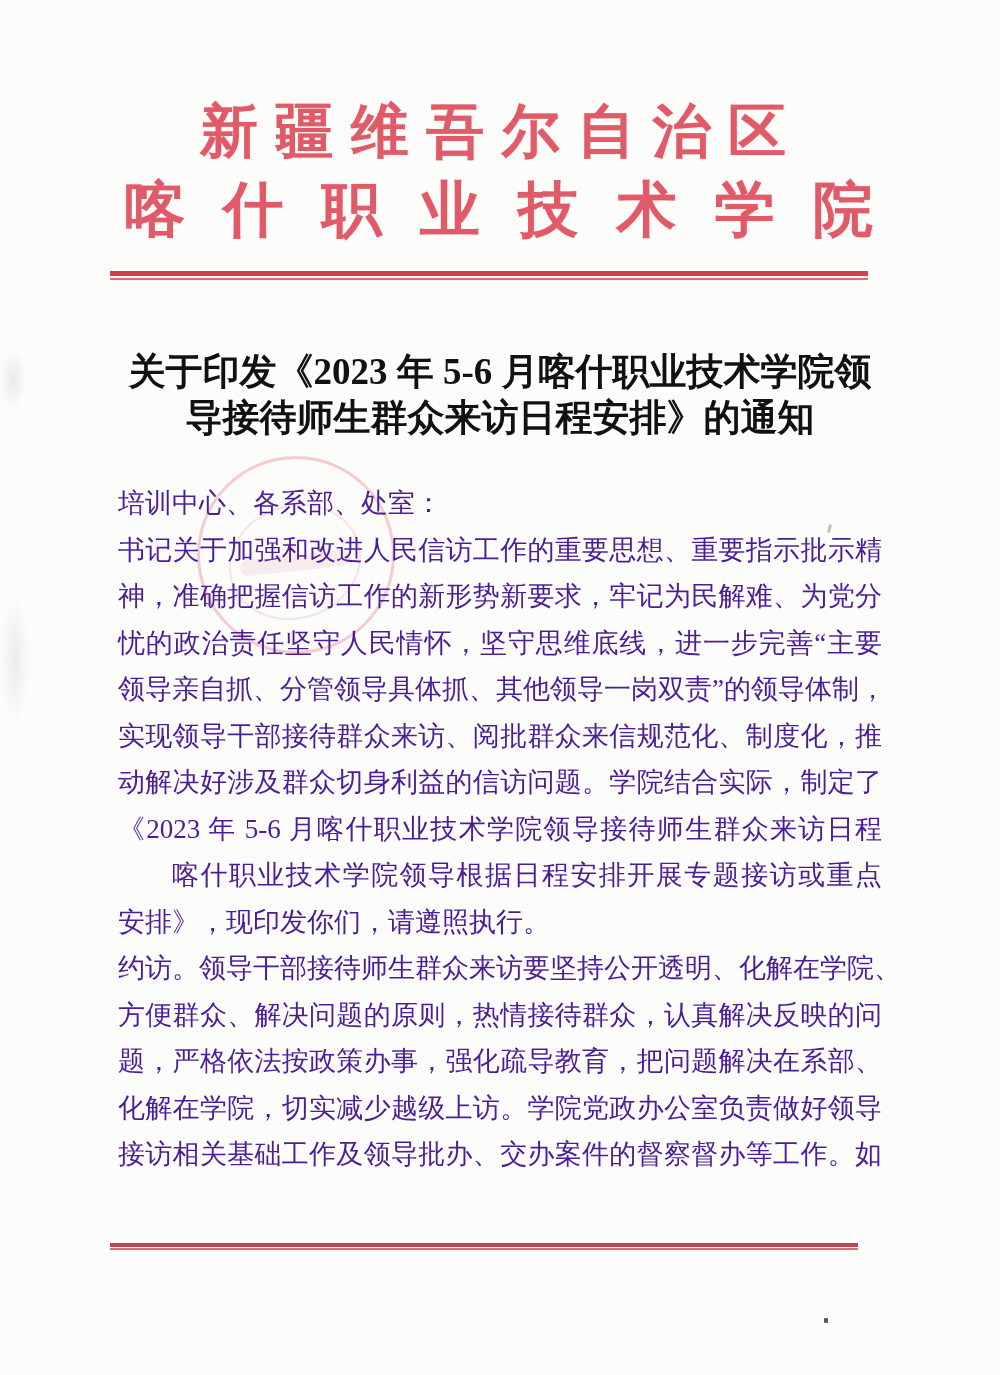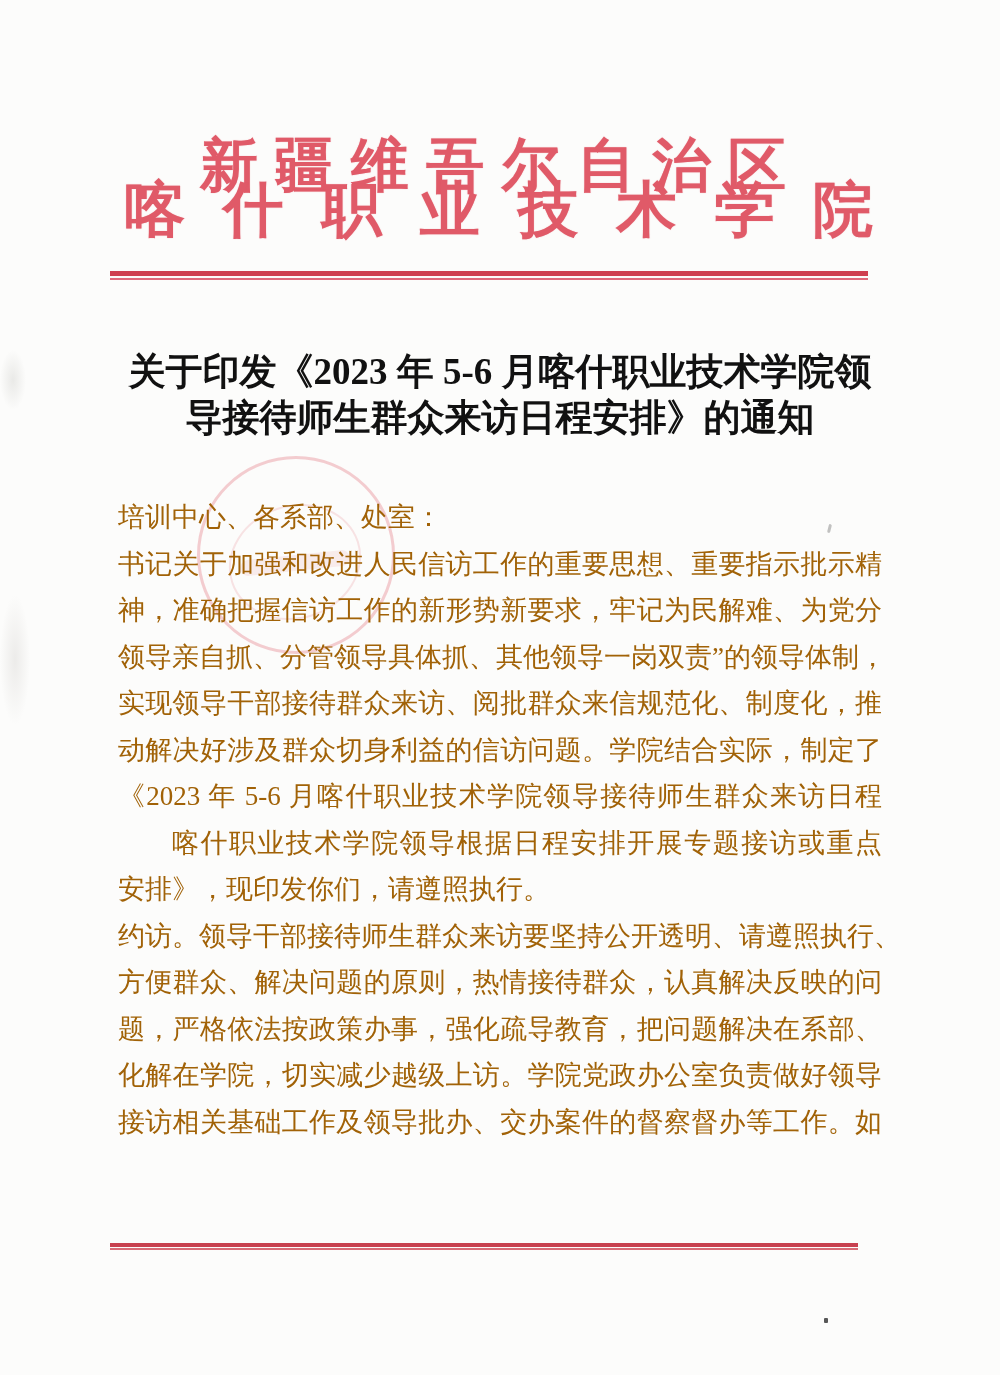--- a/index.html
+++ b/index.html
@@ -9,21 +9,21 @@
     font-family:"Liberation Serif","DejaVu Serif",serif;
     overflow:hidden;
   }
   
   .org-line{
     position:absolute;color:#e05a68;font-weight:bold;
     text-align:justify;text-align-last:justify;
     font-family:"Liberation Serif","DejaVu Serif",serif;
     text-shadow:0 0 1px rgba(224,90,104,.55);
   }
-  .org-line1{left:200px;top:100px;width:586px;font-size:58px;line-height:64px;margin-top:34px;}
+  .org-line1{left:200px;top:100px;width:586px;font-size:58px;line-height:64px;}
   .org-line2{left:125px;top:168px;width:748px;font-size:60px;line-height:84px;}
   .head-rule{position:absolute;left:110px;top:271px;width:758px;}
   .head-rule .bar1{height:5px;background:#cf4050;}
   .head-rule .bar2{height:2px;margin-top:2px;background:#e0697a;}
   
   .doc-title{
     position:absolute;left:0;top:349px;width:1000px;
     text-align:center;color:#111;font-weight:bold;
     font-size:37px;line-height:46px;letter-spacing:0px;
   }
@@ -37,22 +37,22 @@
     content:"";position:absolute;left:28px;top:46px;width:130px;height:110px;
     border:2px solid rgba(226,112,124,.18);border-radius:50%;
     transform:rotate(-18deg);
   }
   .seal::after{
     content:"";position:absolute;left:40px;top:96px;width:110px;height:16px;
     background:rgba(226,112,124,.12);border-radius:8px;transform:rotate(-6deg);
   }
   
   .body-text{
-    position:absolute;left:118px;top:494px;width:764px;
-    color:#a16207;font-size:27px;
+    position:absolute;left:118px;top:480px;width:764px;
+    color:#4c1d95;font-size:27px;
   }
   .bline{
     height:46.5px;line-height:46.5px;white-space:nowrap;
     text-align:justify;text-align-last:justify;text-justify:inter-character;
     overflow:visible;
   }
   .bline.short{text-align-last:left;}
   .bline.indent{text-indent:54px;}
   
   .foot-rule{position:absolute;left:110px;top:1243px;width:748px;}
@@ -81,27 +81,28 @@
   <div>关于印发《2023 年 5-6 月喀什职业技术学院领</div>
   <div>导接待师生群众来访日程安排》的通知</div>
 </div>
 
 <div class="seal"></div>
 
 <div class="body-text">
   <div class="bline short">培训中心、各系部、处室：</div>
   <div class="bline">书记关于加强和改进人民信访工作的重要思想、重要指示批示精</div>
   <div class="bline">神，准确把握信访工作的新形势新要求，牢记为民解难、为党分</div>
+  <div class="bline">忧的政治责任坚守人民情怀，坚守思维底线，进一步完善“主要</div>
   <div class="bline">领导亲自抓、分管领导具体抓、其他领导一岗双责”的领导体制，</div>
   <div class="bline">实现领导干部接待群众来访、阅批群众来信规范化、制度化，推</div>
   <div class="bline">动解决好涉及群众切身利益的信访问题。学院结合实际，制定了</div>
   <div class="bline">《2023 年 5-6 月喀什职业技术学院领导接待师生群众来访日程</div>
   <div class="bline indent">喀什职业技术学院领导根据日程安排开展专题接访或重点</div>
   <div class="bline short">安排》，现印发你们，请遵照执行。</div>
-  <div class="bline">约访。领导干部接待师生群众来访要坚持公开透明、请遵照执行、</div>
+  <div class="bline">约访。领导干部接待师生群众来访要坚持公开透明、化解在学院、</div>
   <div class="bline">方便群众、解决问题的原则，热情接待群众，认真解决反映的问</div>
   <div class="bline">题，严格依法按政策办事，强化疏导教育，把问题解决在系部、</div>
   <div class="bline">化解在学院，切实减少越级上访。学院党政办公室负责做好领导</div>
   <div class="bline">接访相关基础工作及领导批办、交办案件的督察督办等工作。如</div>
 </div>
 
 <div class="foot-rule">
   <div class="bar1"></div>
   <div class="bar2"></div>
 </div>

